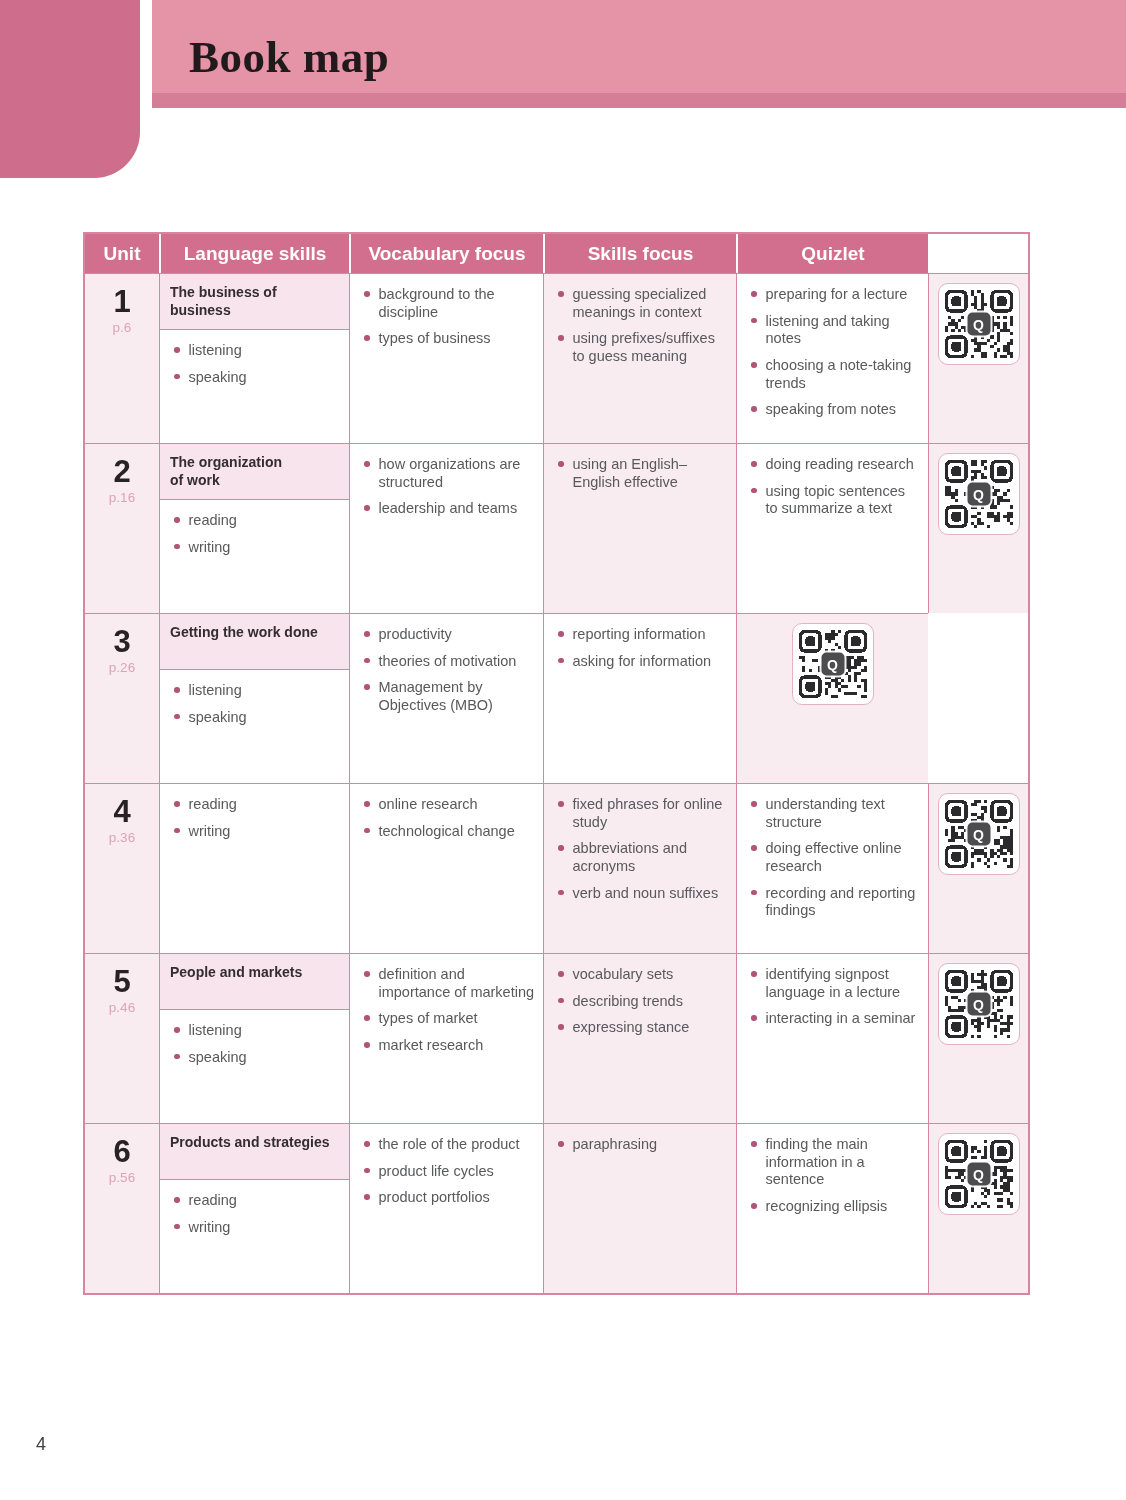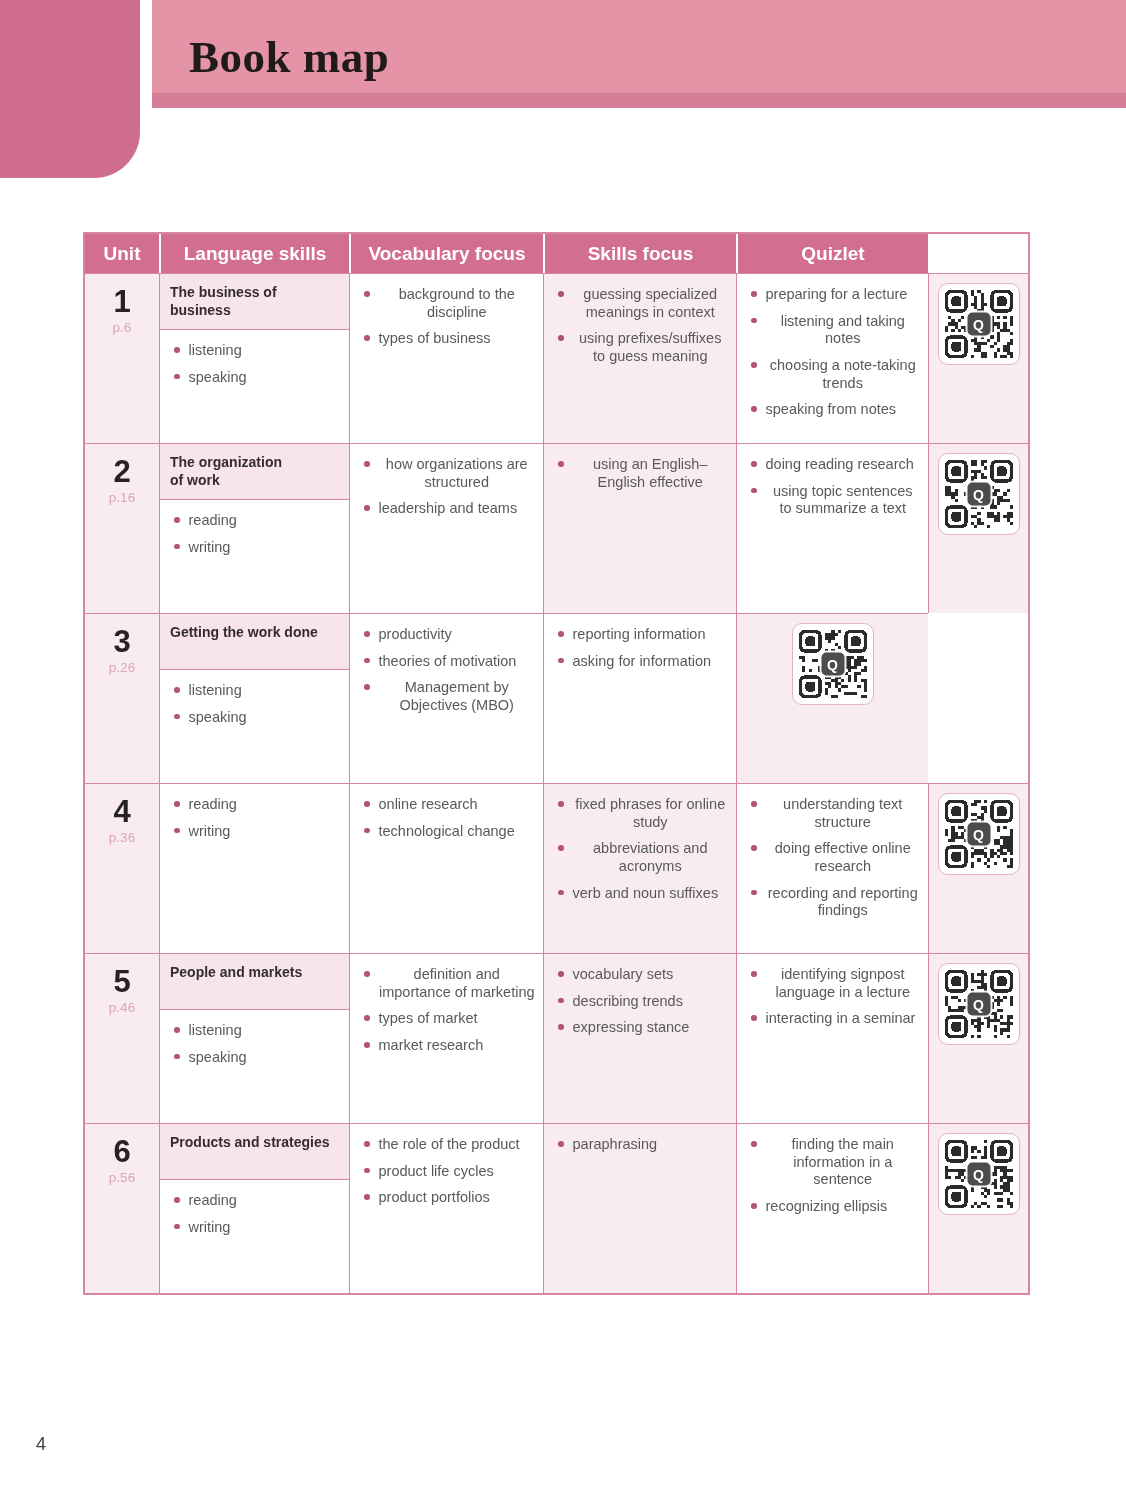--- a/index.html
+++ b/index.html
@@ -43,21 +43,21 @@
   .unit-cell{text-align:center;padding-top:12px;}
   .unit-num{font-size:31px;font-weight:700;color:#272223;line-height:1;}
   .unit-page{font-size:13.5px;color:var(--pagepink);margin-top:3px;}
 
   .ls-cell{display:flex;flex-direction:column;}
   .ls-title{background:var(--titlebox);border-bottom:1.5px solid var(--grid);
             padding:9px 9px 6px 10px;min-height:56px;box-sizing:border-box;
             font-weight:700;font-size:14px;color:#332d2f;white-space:pre-line;line-height:1.3;}
 
   .bullets{padding:12px 8px 8px 12px;display:flex;flex-direction:column;gap:9px;}
-  .b-item{display:flex;font-size:14.5px;color:var(--btext);line-height:1.22;text-align:center;}
+  .b-item{display:flex;font-size:14.5px;color:var(--btext);line-height:1.22;}
   .b-dot{width:5.5px;height:5.5px;border-radius:50%;background:var(--bullet);
          margin:5px 9px 0 2px;flex:none;}
 
   .qr-cell{display:flex;justify-content:flex-start;flex-direction:column;align-items:center;padding-top:9px;}
   .qr-box{width:82px;height:82px;background:#fff;border:1px solid #e3b3c2;border-radius:10px;
           position:relative;padding:6px;box-sizing:border-box;}
   .qr-box svg{width:68px;height:68px;display:block;}
   .q-logo{position:absolute;left:50%;top:50%;transform:translate(-50%,-50%);
           width:23px;height:23px;background:#4c4c4e;border-radius:5px;
           display:flex;align-items:center;justify-content:center;

